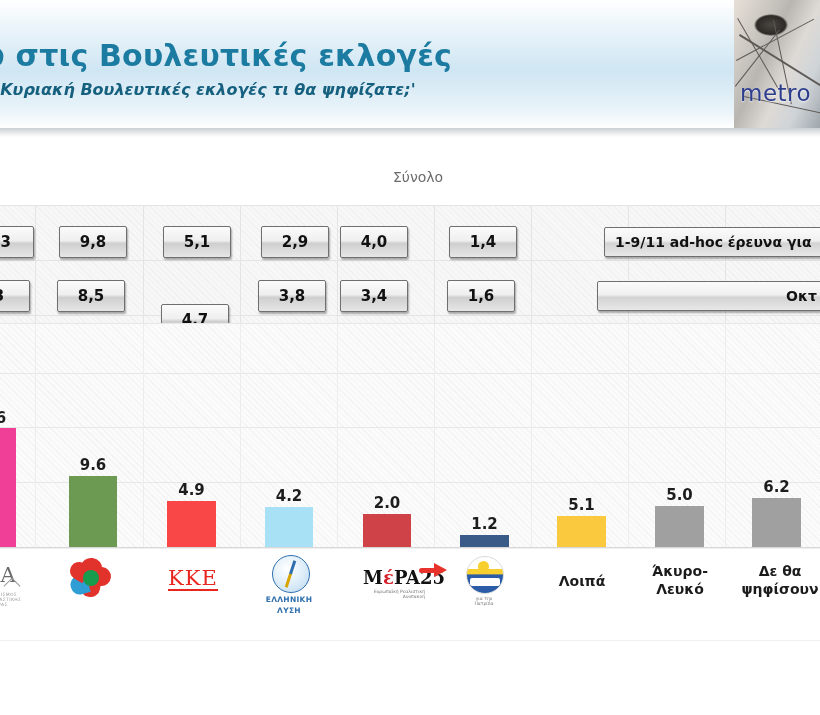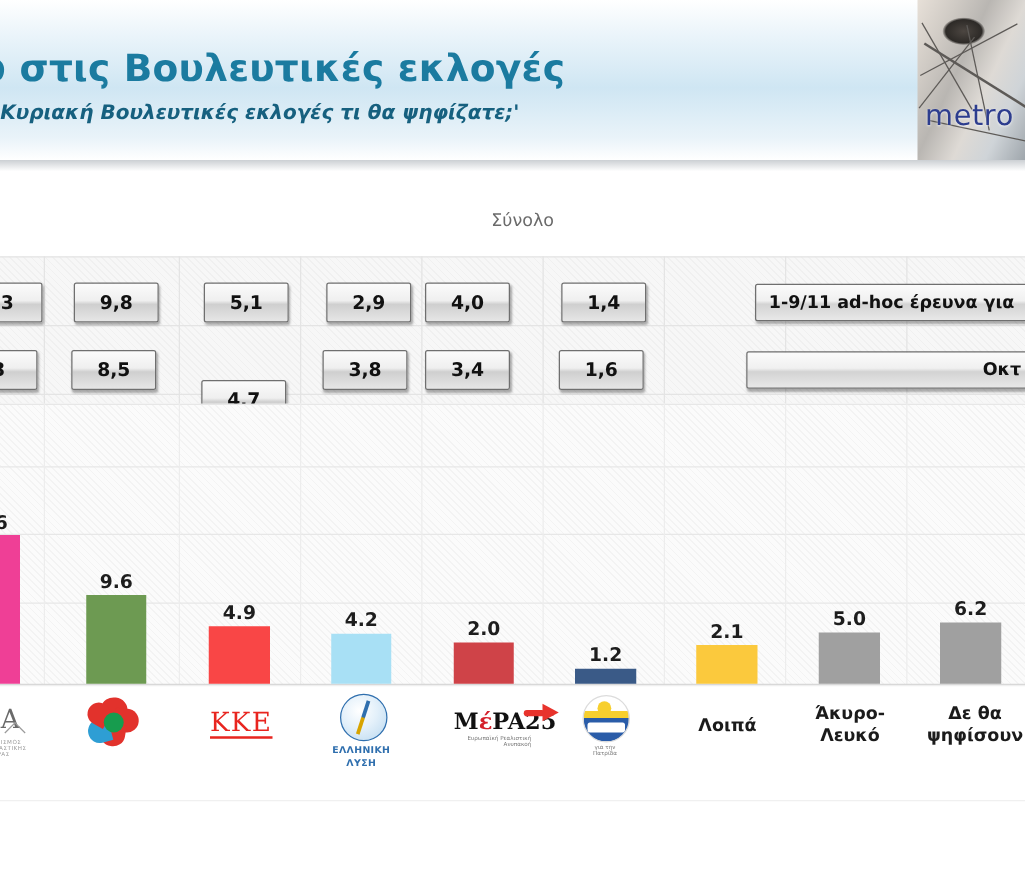--- a/index.html
+++ b/index.html
@@ -238,21 +238,21 @@
     <div class="bar" style="left:557px;width:49px;height:31px;background:#fbc93d;"></div>
     <div class="bar" style="left:655px;width:49px;height:41px;background:#a0a0a0;"></div>
     <div class="bar" style="left:752px;width:49px;height:49px;background:#a0a0a0;"></div>
 
     <div class="barval" style="left:-14px;top:86px;width:30px;">6</div>
     <div class="barval" style="left:69px;top:133px;width:48px;">9.6</div>
     <div class="barval" style="left:167px;top:158px;width:49px;">4.9</div>
     <div class="barval" style="left:265px;top:164px;width:48px;">4.2</div>
     <div class="barval" style="left:363px;top:171px;width:48px;">2.0</div>
     <div class="barval" style="left:460px;top:192px;width:49px;">1.2</div>
-    <div class="barval" style="left:557px;top:173px;width:49px;">2.1</div>
+    <div class="barval" style="left:557px;top:173px;width:49px;">5.1</div>
     <div class="barval" style="left:655px;top:163px;width:49px;">5.0</div>
     <div class="barval" style="left:752px;top:155px;width:49px;">6.2</div>
   </div>
 
   <div class="labelrow">
 
     <div class="logoslot" style="left:-16px;top:14px;">
       <span class="syriza">ZA</span>
       <div style="position:absolute;left:22px;top:17px;width:11px;height:11px;border-left:1.4px solid #9a9a9a;border-top:1.4px solid #9a9a9a;transform:rotate(45deg);"></div>
       <div style="position:absolute;left:-4px;top:29px;font-size:4.5px;color:#9a9a9a;letter-spacing:.4px;">ΣΥΝΑΣΠΙΣΜΟΣ ΡΙΖΟΣΠΑΣΤΙΚΗΣ ΑΡΙΣΤΕΡΑΣ</div>

